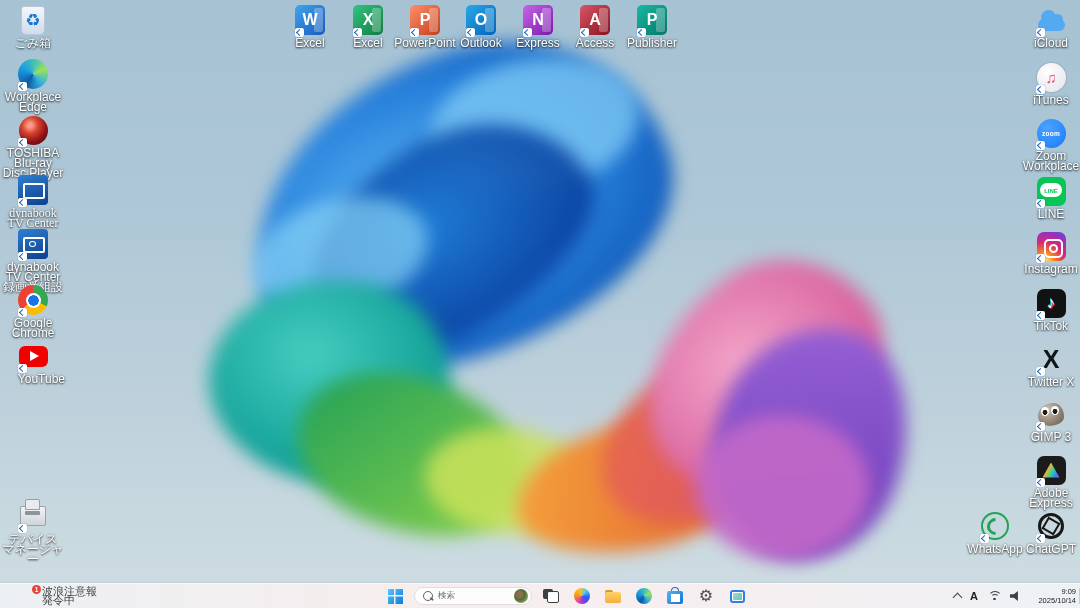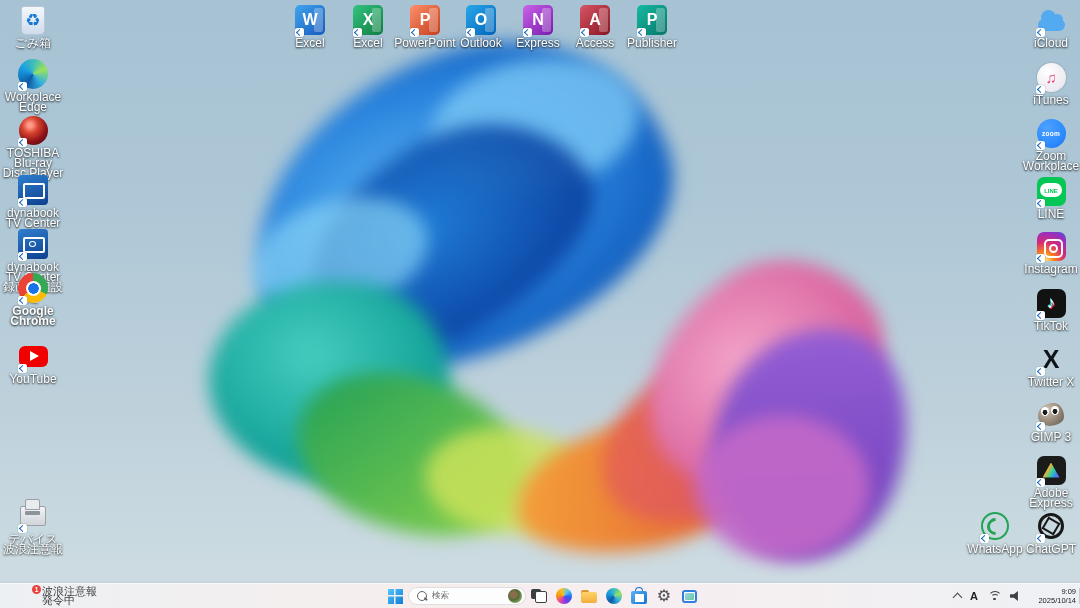--- a/index.html
+++ b/index.html
@@ -118,21 +118,21 @@
     display:flex;align-items:center;}
   .tb-widget{position:absolute;left:16px;top:2px;display:flex;align-items:center;gap:5px;height:20px;padding:0 4px;border-radius:4px;}
   .warn-wrap{position:relative;width:17px;height:15px;}
   .warn-tri{width:17px;height:15px;clip-path:polygon(50% 0,100% 100%,0 100%);
      background:linear-gradient(#ffd95e,#f2b52f);position:relative;}
   .warn-tri::after{content:"!";position:absolute;left:0;right:0;bottom:0;text-align:center;
      font-size:9px;font-weight:bold;color:#7a5b00;line-height:13px;}
   .warn-badge{position:absolute;right:-4px;top:-4px;width:9px;height:9px;border-radius:50%;background:#e8423d;
      color:#fff;font-size:6.5px;line-height:9px;text-align:center;font-weight:bold;}
   .tb-widget-text{font-size:11px;line-height:9px;color:#3c3c3c;text-align:left;}
-  .tb-center{position:absolute;left:383px;top:0;height:24px;display:flex;align-items:center;gap:1px;}
+  .tb-center{position:absolute;left:383px;top:0;height:24px;display:flex;align-items:center;gap:7px;}
   .tb-btn{width:24px;height:22px;border-radius:4px;display:flex;align-items:center;justify-content:center;}
   .t-start{width:15px;height:15px;
      background:
        linear-gradient(#f3eef0,#f3eef0) 50% 0/1.5px 100% no-repeat,
        linear-gradient(#f3eef0,#f3eef0) 0 50%/100% 1.5px no-repeat,
        linear-gradient(135deg,#53c7ff,#0f7bd6);}
   .t-search{width:118px;height:18px;border-radius:9px;background:#fdfdfd;border:1px solid #e0dde0;
      display:flex;align-items:center;padding:0 3px 0 8px;gap:5px;box-sizing:border-box;}
   .mag{position:relative;width:8px;height:8px;border:1.5px solid #5f6368;border-radius:50%;flex:none;}
   .mag::after{content:"";position:absolute;left:6px;top:6px;width:4px;height:1.5px;background:#5f6368;transform:rotate(45deg);border-radius:1px;}
@@ -204,54 +204,54 @@
         </div>
         <div class="dlabel">Workplace Edge</div>
       </div>
       <div class="dcell" style="left: 1px; top: 114px;">
         <div class="dicon">
           <span class="glyph k-toshiba-bluray"></span>
           <span class="shortcut"></span>
         </div>
         <div class="dlabel">TOSHIBA Blu-ray Disc Player</div>
       </div>
-      <div class="dcell" style="left: 1px; top: 174px;">
+      <div class="dcell" style="left: 1px; top: 174px; font-family: Liberation Serif, serif;">
         <div class="dicon">
           <span class="glyph k-dynabook-tv"></span>
           <span class="shortcut"></span>
         </div>
         <div class="dlabel">dynabook TV Center</div>
       </div>
       <div class="dcell" style="left: 1px; top: 228px;">
         <div class="dicon">
           <span class="glyph k-dynabook-tv-settings"></span>
           <span class="shortcut"></span>
         </div>
         <div class="dlabel">dynabook TV Center録画番組設定</div>
       </div>
-      <div class="dcell" style="left: 1px; top: 272px; font-weight: bold;">
+      <div class="dcell" style="left: 1px; top: 284px;">
         <div class="dicon">
           <span class="glyph k-google-chrome"></span>
           <span class="shortcut"></span>
         </div>
         <div class="dlabel">Google Chrome</div>
       </div>
-      <div class="dcell" style="left: 1px; top: 340px;">
+      <div class="dcell" style="left: 1px; top: 340px; text-align: right;">
         <div class="dicon">
           <span class="glyph k-youtube"></span>
           <span class="shortcut"></span>
         </div>
         <div class="dlabel">YouTube</div>
       </div>
       <div class="dcell" style="left: 1px; top: 500px;">
         <div class="dicon">
           <span class="glyph k-device-manager"></span>
           <span class="shortcut"></span>
         </div>
-        <div class="dlabel">デバイス 波浪注意報</div>
+        <div class="dlabel">デバイス マネージャー</div>
       </div>
       <div class="dcell" style="left: 278px; top: 4px;">
         <div class="dicon">
           <span class="glyph k-word office">
             <span class="inner">W</span>
           </span>
           <span class="shortcut"></span>
         </div>
         <div class="dlabel">Excel</div>
       </div>

